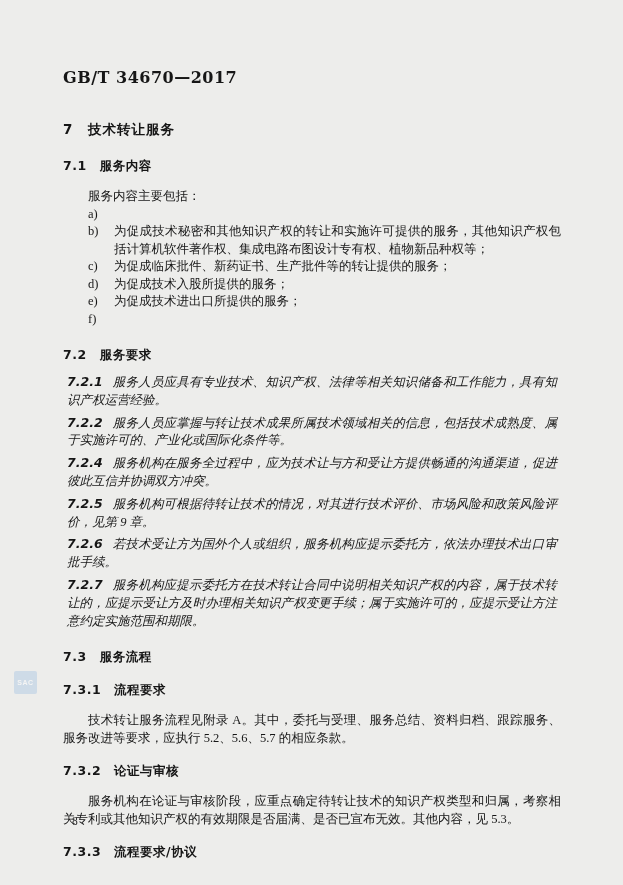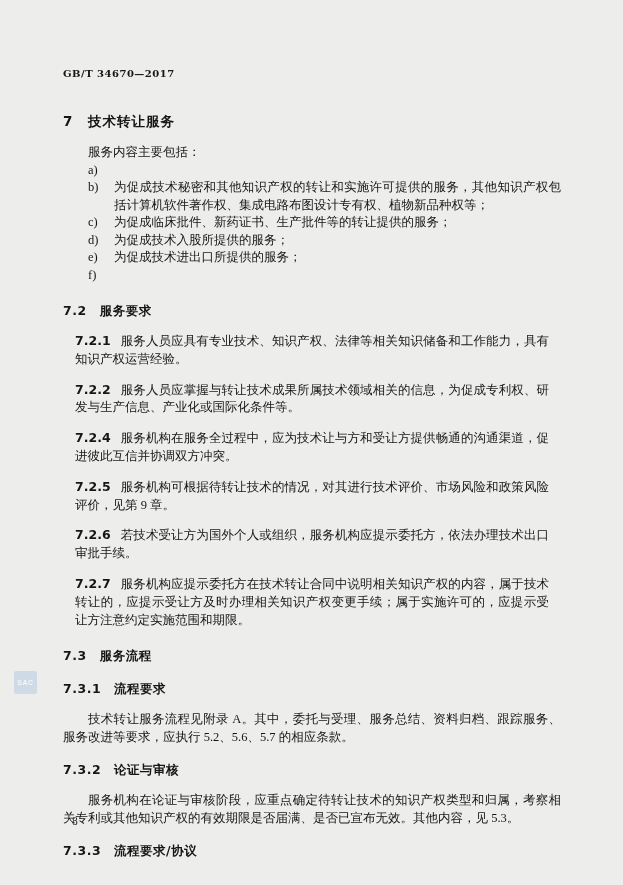--- a/index.html
+++ b/index.html
@@ -12,21 +12,21 @@
     overflow:hidden;
   }
   .page{
     position:absolute;inset:0;
     padding:68px 62px 0 63px;
     box-sizing:border-box;
   }
   .doc-header{
     font-family:"DejaVu Serif","Liberation Serif",serif;
     font-weight:bold;
-    font-size:10px;
+    font-size:16px;
     letter-spacing:0.5px;
     margin:0 0 0 0;
   }
   .h1{
     font-family:"DejaVu Sans","Liberation Sans",sans-serif;
     font-weight:bold;
     font-size:13.5px;
     margin:34px 0 12px 0;
     letter-spacing:1px;
   }
@@ -64,21 +64,22 @@
   }
   .li-text{
     flex:1;
     text-align:justify;
   }
   .clauses{margin-top:9px;}
   .clause{
     font-size:12.5px;
     line-height:17.8px;
     text-align:justify;
-    margin:12px;
+    margin:4px;
+    font-style:italic;
   }
   .clause .num{
     font-family:"DejaVu Sans","Liberation Sans",sans-serif;
     font-weight:bold;
     margin-right:10px;
   }
   .page-number{
     position:absolute;
     left:72px;
     top:815px;
@@ -106,20 +107,21 @@
 </style>
 </head>
 <body>
 
 <div class="page">
 
   <div class="doc-header">GB/T 34670—2017</div>
 
   <div class="h1">7　技术转让服务</div>
 
+  <div class="h2">7.1　服务内容</div>
 
   <div class="para">服务内容主要包括：</div>
 
   <div class="list">
     <div class="li">
       <span class="li-label">a)</span>
     </div>
     <div class="li">
       <span class="li-label">b)</span>
       <span class="li-text">为促成技术秘密和其他知识产权的转让和实施许可提供的服务，其他知识产权包括计算机软件著作权、集成电路布图设计专有权、植物新品种权等；</span>
@@ -138,21 +140,21 @@
     </div>
     <div class="li">
       <span class="li-label">f)</span>
     </div>
   </div>
 
   <div class="h2">7.2　服务要求</div>
 
   <div class="clauses">
     <p class="clause"><span class="num">7.2.1</span><span>服务人员应具有专业技术、知识产权、法律等相关知识储备和工作能力，具有知识产权运营经验。</span></p>
-    <p class="clause"><span class="num">7.2.2</span><span>服务人员应掌握与转让技术成果所属技术领域相关的信息，为促成专利权、研发与生产信息、产业化或国际化条件等。</span></p>
+    <p class="clause"><span class="num">7.2.2</span><span>服务人员应掌握与转让技术成果所属技术领域相关的信息，包括技术成熟度、属于实施许可的、产业化或国际化条件等。</span></p>
     <p class="clause"><span class="num">7.2.4</span><span>服务机构在服务全过程中，应为技术让与方和受让方提供畅通的沟通渠道，促进彼此互信并协调双方冲突。</span></p>
     <p class="clause"><span class="num">7.2.5</span><span>服务机构可根据待转让技术的情况，对其进行技术评价、市场风险和政策风险评价，见第 9 章。</span></p>
     <p class="clause"><span class="num">7.2.6</span><span>若技术受让方为国外个人或组织，服务机构应提示委托方，依法办理技术出口审批手续。</span></p>
     <p class="clause"><span class="num">7.2.7</span><span>服务机构应提示委托方在技术转让合同中说明相关知识产权的内容，属于技术转让的，应提示受让方及时办理相关知识产权变更手续；属于实施许可的，应提示受让方注意约定实施范围和期限。</span></p>
   </div>
 
   <div class="h2">7.3　服务流程</div>
 
   <div class="h3">7.3.1　流程要求</div>
   <div class="para">技术转让服务流程见附录 A。其中，委托与受理、服务总结、资料归档、跟踪服务、服务改进等要求，应执行 5.2、5.6、5.7 的相应条款。</div>

